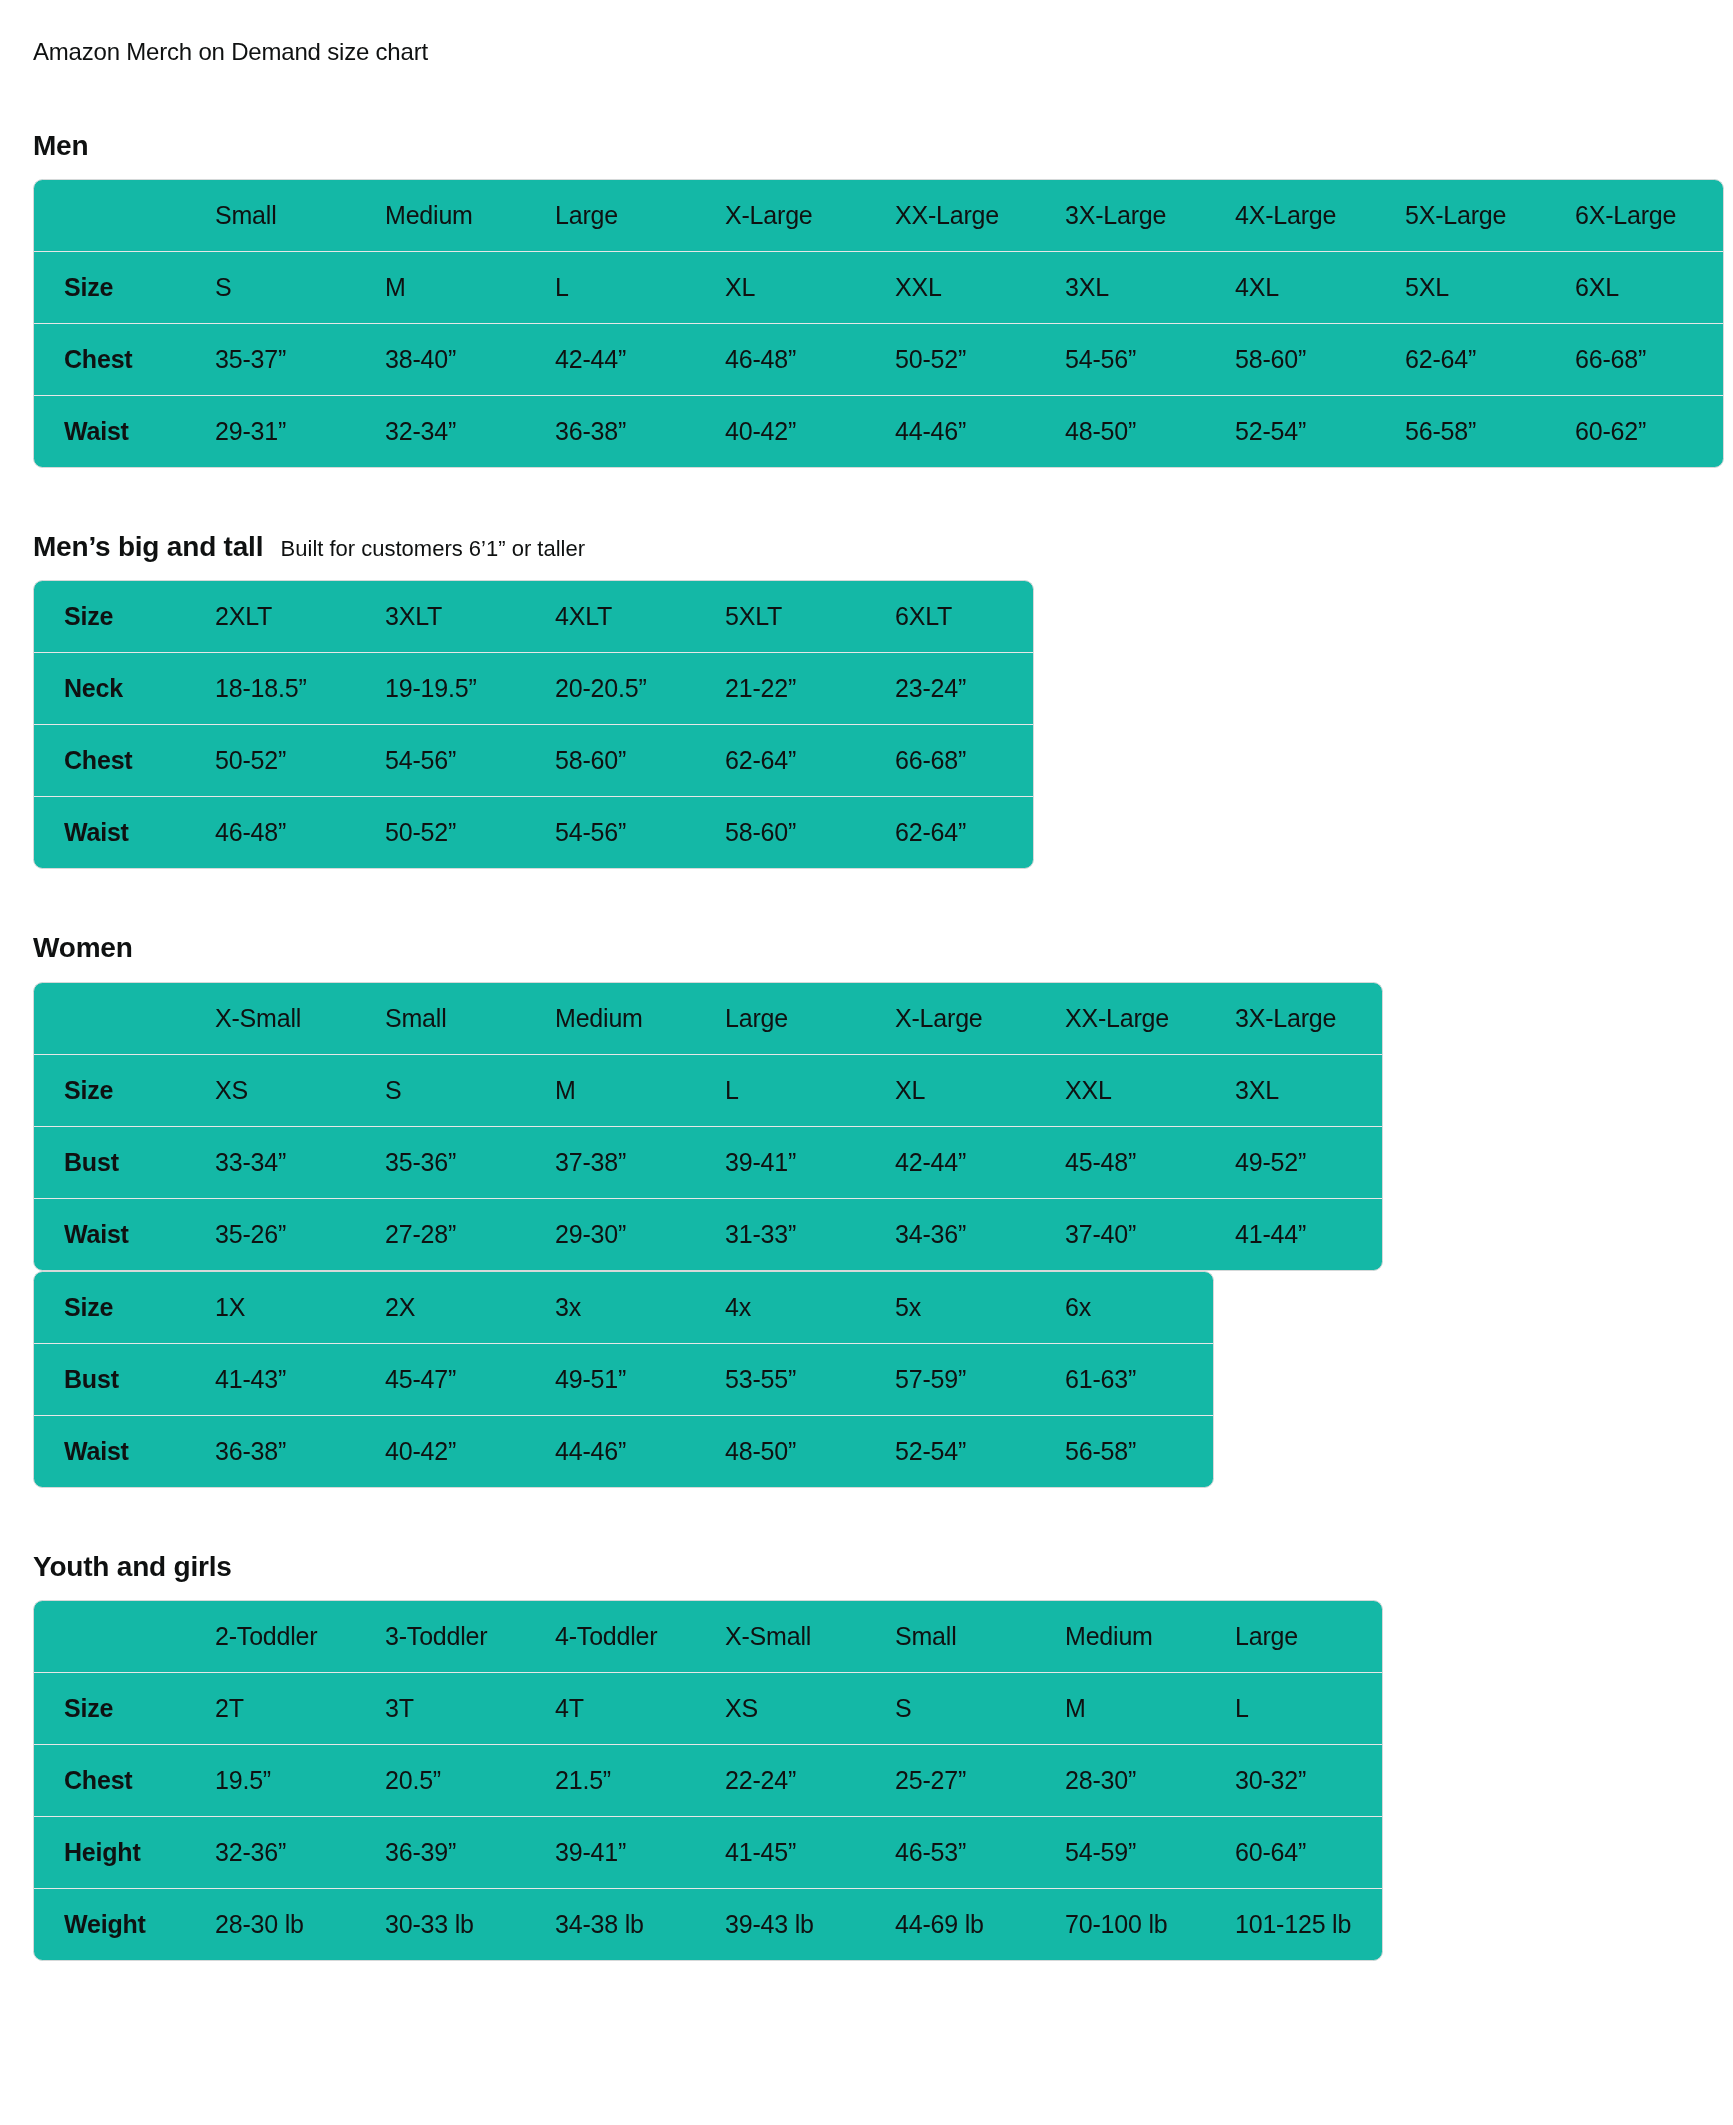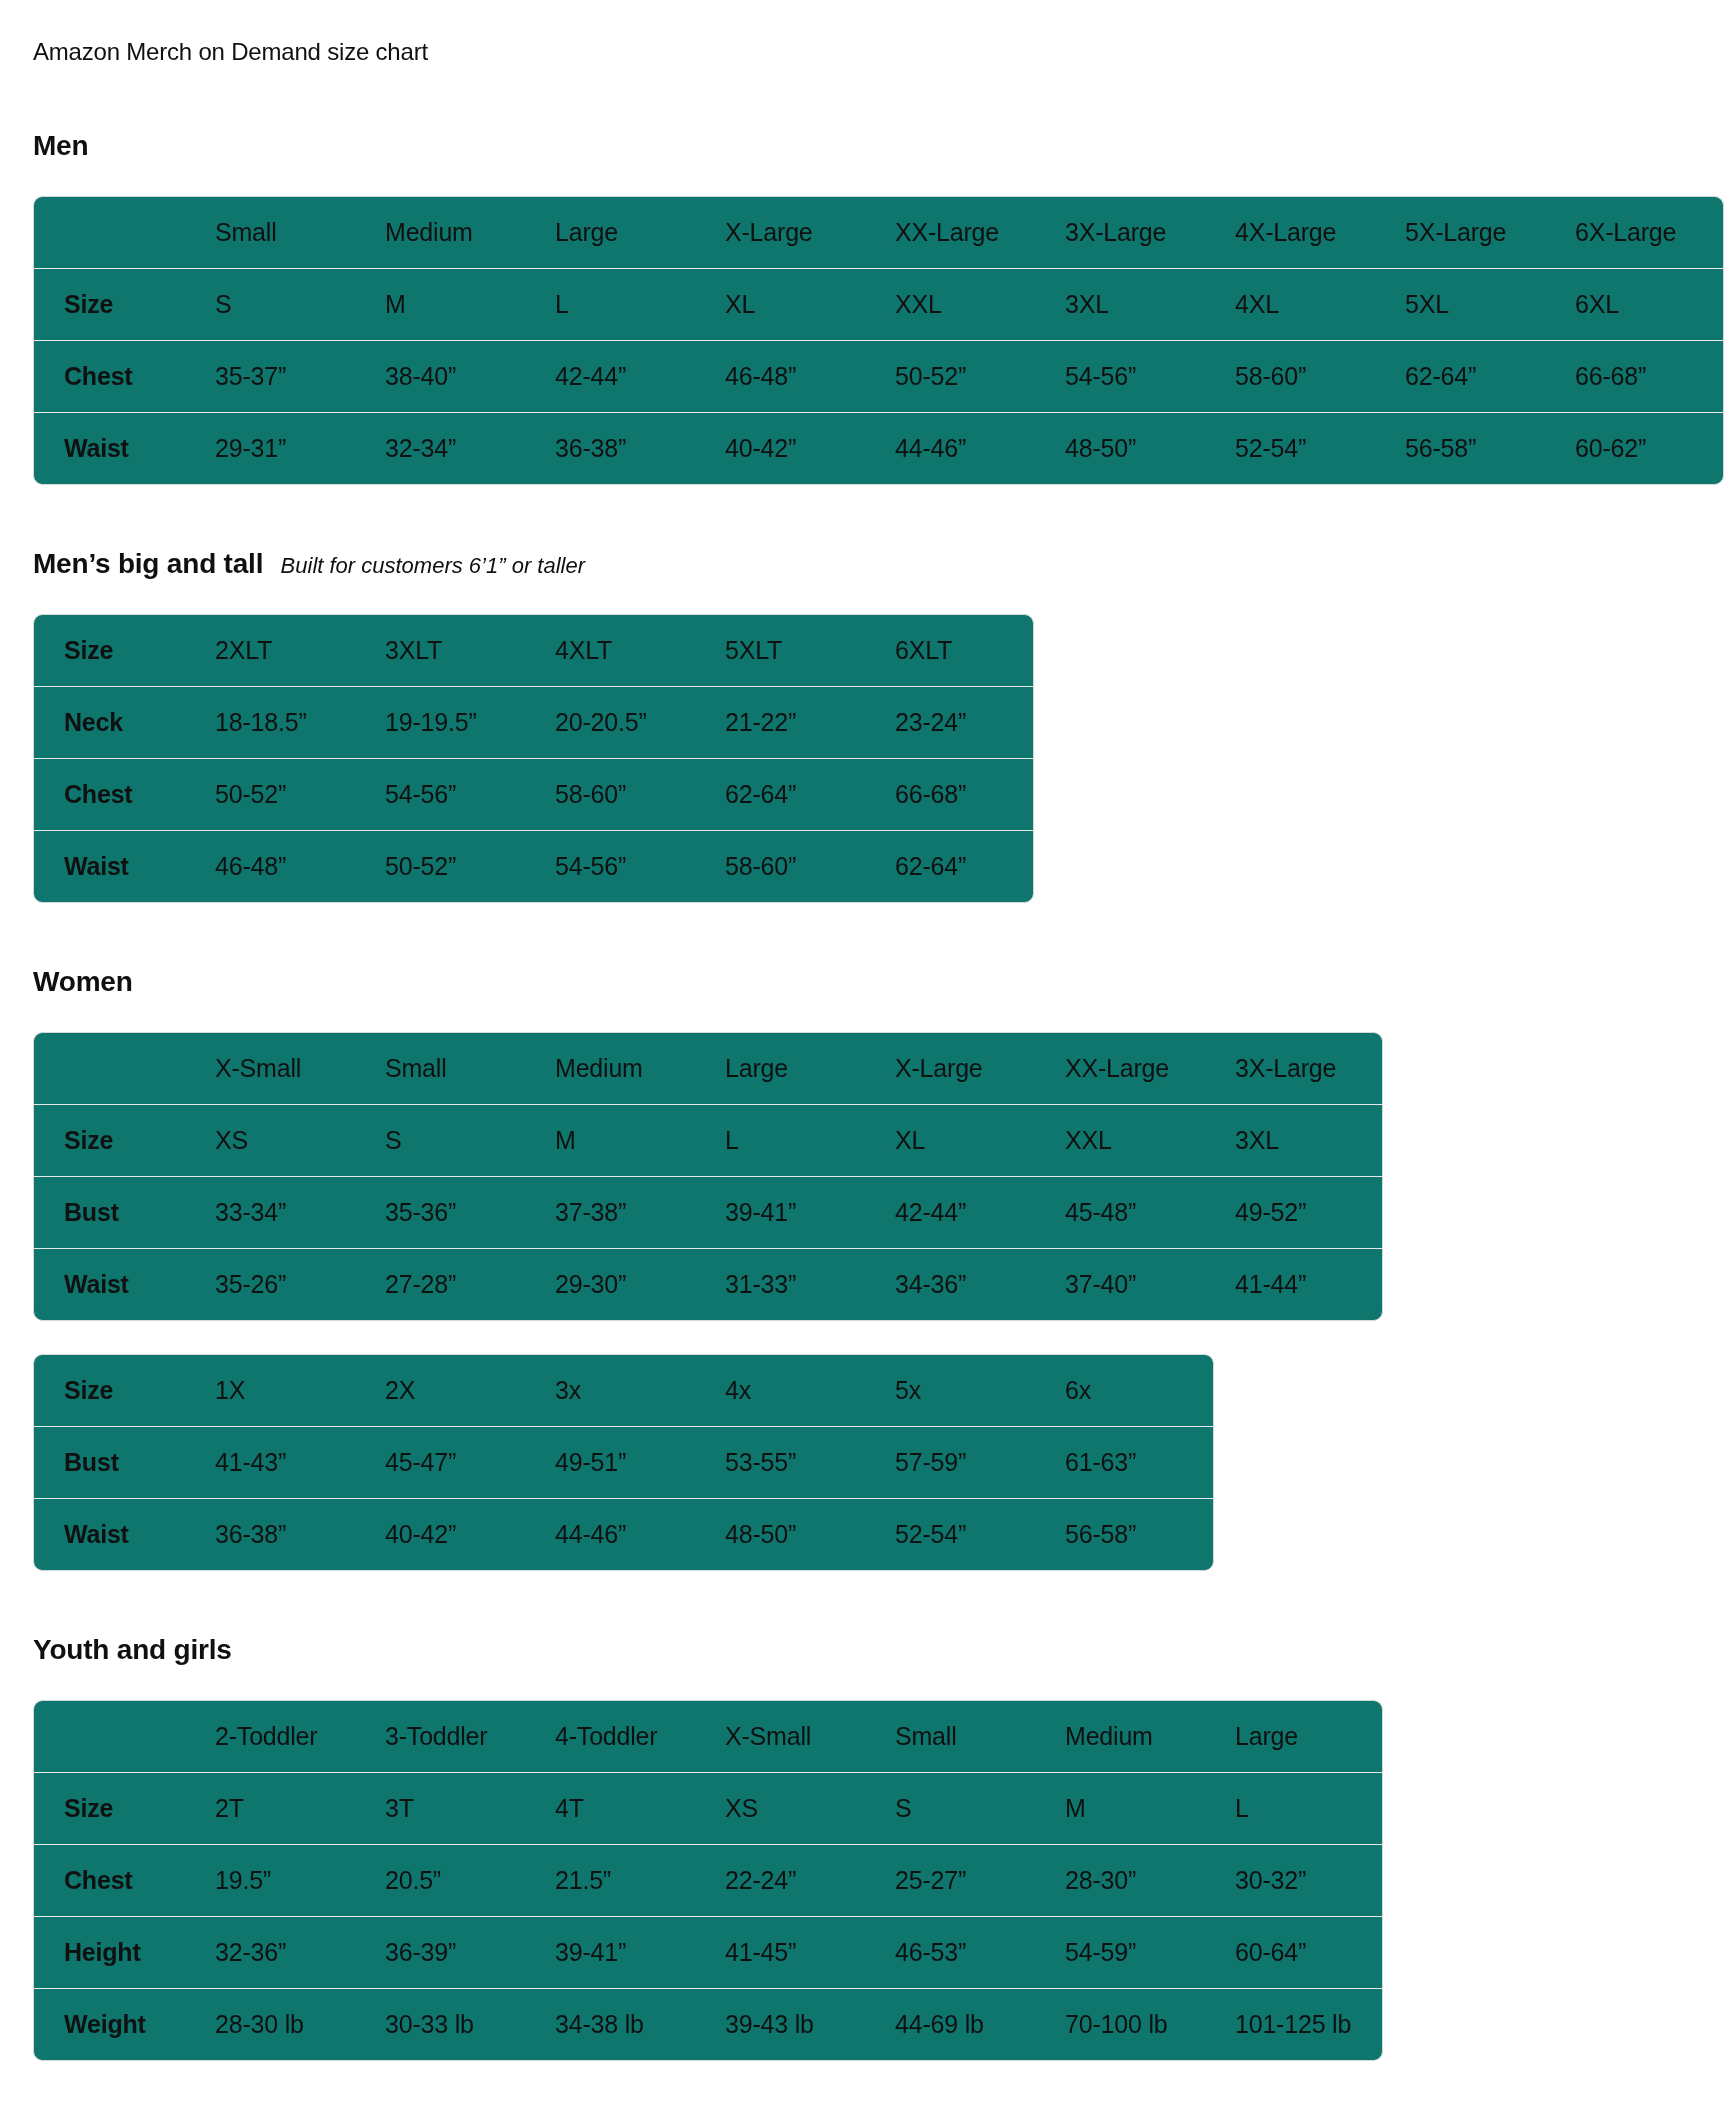--- a/index.html
+++ b/index.html
@@ -31,30 +31,28 @@
     line-height: 1.25;
     letter-spacing: -0.2px;
   }
   .section:first-of-type .section-heading {
   }
   .section-subtitle {
     font-size: 22px;
     font-weight: 400;
     margin-left: 17.3px;
     letter-spacing: 0;
-    font-style: italic;
   }
   table.chart-table {
     border-collapse: separate;
     border-spacing: 0;
     border: 1px solid var(--border-color, #d5d9d9);
     border-radius: 9.6px;
     table-layout: fixed;
-    background: #0f766e;
-    margin-top: 33px;
+    background: #14b8a6;
   }
   table.chart-table th,
   table.chart-table td {
     height: 71px;
     padding: 0;
     font-size: 25px;
     font-weight: 400;
     text-align: left;
     vertical-align: middle;
     white-space: nowrap;

